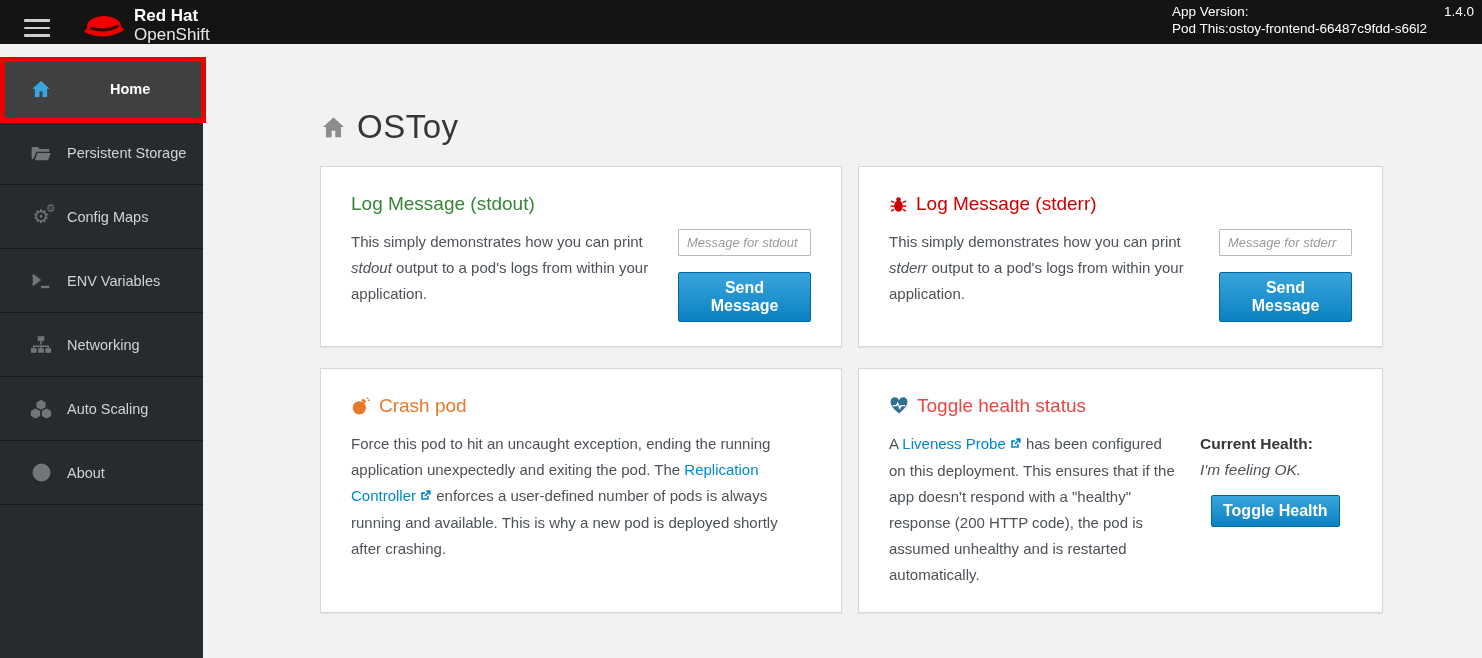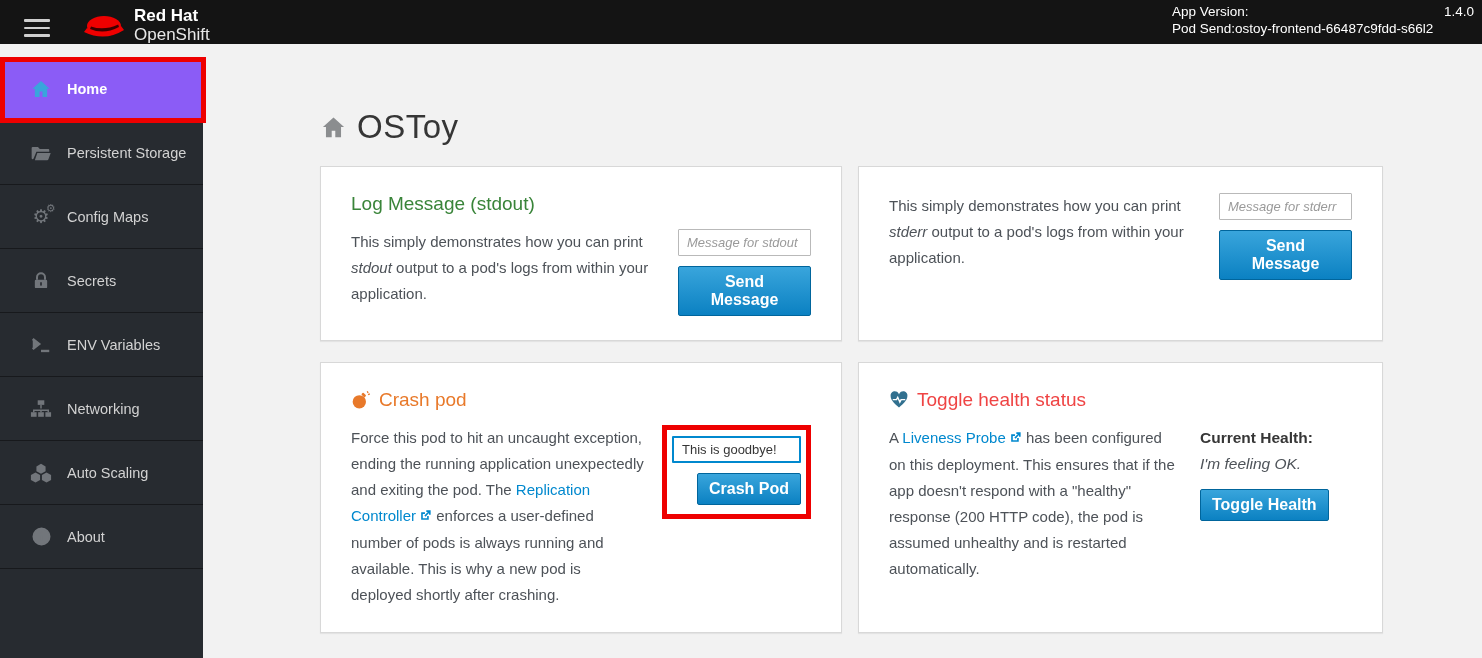--- a/index.html
+++ b/index.html
@@ -19,21 +19,21 @@
   .brand-line2 { font-weight:300; color:#e8e8e8; }
   .header-info { position:absolute; right:8px; top:3px; width:302px; color:#fff;
     font-size:13.5px; line-height:17px; }
   .hi-row1 { display:flex; justify-content:space-between; }
 
   
   .sidebar { position:absolute; top:57px; left:0; width:203px; height:601px;
     background:#272b30; z-index:5; }
   .side-item { height:64px; display:flex; align-items:center; padding-left:27px;
     border-bottom:1px solid #17191c; cursor:pointer; }
-  .side-item.active { background:#8b5cf6; }
+  .side-item.active { background:#404040;gap:43px; }
   .side-icon { width:28px; margin-right:12px; display:flex; align-items:center;
     justify-content:center; color:#72767b; }
   .side-icon svg { fill:#72767b; }
   .side-item.active .side-icon svg { fill:#39a5dc; }
   .side-label { color:#d2d2d2; font-size:14.5px; }
   .side-item.active .side-label { color:#fff; font-weight:bold; }
   .gears-glyph { font-family:"DejaVu Sans",sans-serif; color:#72767b; font-size:19px;
     position:relative; line-height:1; }
   .gears-glyph .small-gear { position:absolute; font-size:11px; right:-6px; top:-4px; }
 
@@ -61,36 +61,36 @@
   .title-red    { color:#cc0000; }
   .title-orange { color:#e8792a; }
   .title-steel  { color:#ef4444; }
 
   .card-body { display:flex; }
   .body-text { flex:1; font-size:15px; line-height:26px; color:#4d5258; padding-right:18px; }
   .body-text em { font-style:italic; }
   .link { color:#0088ce; text-decoration:none; cursor:pointer; }
   .ext-icon { display:inline-block; vertical-align:-1px; margin-left:3px; }
 
-  .controls { display:flex; flex-direction:column; align-items:flex-end; }
+  .controls { display:flex; flex-direction:column; align-items:flex-end;gap:6px; }
   .controls-msg { width:133px; }
   .text-input { width:133px; height:27px; border:1px solid #b9b9b9; border-radius:1px;
     font-size:13px; padding:0 8px; color:#363636; font-family:inherit; background:#fff; }
   .text-input::placeholder { color:#9a9a9a; font-style:italic; }
   .input-focused { width:100%; border:2px solid #0088ce; font-style:normal; }
   .btn { margin-top:10px; display:inline-block; border:1px solid #00659c; border-radius:2px;
     background:linear-gradient(to bottom,#39a5dc 0,#0b81c2 100%); color:#fff;
     font-weight:bold; font-size:16px; padding:6px 11px; cursor:pointer;
     font-family:inherit; }
   .crash-btn-row { display:flex; justify-content:flex-end; }
 
   .health-right { width:152px; display:flex; flex-direction:column; align-items:flex-start; }
   .health-label { font-size:15.5px; font-weight:bold; color:#363636; line-height:26px; }
   .health-value { font-size:15.5px; font-style:italic; color:#4d5258; line-height:26px; }
-  .health-right .btn { margin-top:12px; }
+  .health-right .btn { margin-top:12px;margin-left:11px; }
 </style>
 </head>
 <body>
 
 <div class="header">
   <div class="hamburger">
     <span></span>
       <span></span>
       <span></span>
   </div>
@@ -104,21 +104,21 @@
       <div class="brand-line1">Red Hat</div>
       <div class="brand-line2">OpenShift</div>
     </div>
   </div>
   <div class="header-info">
     <div class="hi-row1">
       <span>App Version:</span>
       <span>1.4.0</span>
     </div>
     <div class="hi-row2">
-      <span>Pod Send:</span><span>ostoy-frontend-66487c9fdd-s66l2</span>
+      <span>Pod This:</span><span>ostoy-frontend-66487c9fdd-s66l2</span>
     </div>
   </div>
 </div>
 
 <div class="sidebar">
 
   <div class="side-item active">
     <span class="side-icon">
       <svg width="22" height="22" viewBox="0 0 24 24">
           <path d="M12 3.2 L2.6 11.6 h2.7 V20.6 h5.1 v-5.8 h3.2 v5.8 h5.1 V11.6 h2.7 Z"></path>
@@ -137,30 +137,20 @@
     <span class="side-label">Persistent Storage</span>
   </div>
 
   <div class="side-item">
     <span class="side-icon">
       <span class="gears-glyph">⚙<span class="small-gear">⚙</span></span>
     </span>
     <span class="side-label">Config Maps</span>
   </div>
 
-  <div class="side-item">
-    <span class="side-icon">
-      <svg width="20" height="20" viewBox="0 0 24 24">
-          <path d="M7.2 10.5 V7.6 a4.8 4.8 0 0 1 9.6 0 v2.9" fill="none" stroke="#72767b" stroke-width="2.4"></path>
-          <rect x="4.6" y="10.5" width="14.8" height="10" rx="1.4"></rect>
-          <rect x="11" y="13.5" width="2" height="4" fill="#272b30"></rect>
-        </svg>
-    </span>
-    <span class="side-label">Secrets</span>
-  </div>
 
   <div class="side-item">
     <span class="side-icon">
       <svg width="22" height="22" viewBox="0 0 24 24" fill="none" stroke="#72767b" stroke-width="2.6">
           <path d="M3 5.5 l7 5.5 -7 5.5"></path>
           <path d="M12 18.5 h9"></path>
         </svg>
     </span>
     <span class="side-label">ENV Variables</span>
   </div>
@@ -223,20 +213,37 @@
           <span>This simply demonstrates how you can print </span><em>stdout</em><span> output to a pod's logs from within your application.</span>
         </div>
         <div class="controls controls-msg">
           <input class="text-input" type="text" placeholder="Message for stdout" style="">
           <button class="btn">Send Message</button>
         </div>
       </div>
     </div>
 
     <div class="card">
+      <div class="card-title title-red">
+        <span class="t-icon">
+          <svg width="19" height="19" viewBox="0 0 24 24" fill="#cc0000">
+              <ellipse cx="12" cy="14" rx="5.6" ry="7"></ellipse>
+              <circle cx="12" cy="5.6" r="2.9"></circle>
+              <g stroke="#cc0000" stroke-width="1.8" fill="none">
+                <path d="M6.6 9.6 L2.6 7.4"></path>
+                <path d="M6.3 14 H2"></path>
+                <path d="M6.6 18.2 L2.6 20.4"></path>
+                <path d="M17.4 9.6 L21.4 7.4"></path>
+                <path d="M17.7 14 H22"></path>
+                <path d="M17.4 18.2 L21.4 20.4"></path>
+              </g>
+            </svg>
+        </span>
+        <span>Log Message (stderr)</span>
+      </div>
       <div class="card-body">
         <div class="body-text">
           <span>This simply demonstrates how you can print </span><em>stderr</em><span> output to a pod's logs from within your application.</span>
         </div>
         <div class="controls controls-msg">
           <input class="text-input" type="text" placeholder="Message for stderr" style="">
           <button class="btn">Send Message</button>
         </div>
       </div>
     </div>
@@ -255,28 +262,20 @@
         </span>
         <span>Crash pod</span>
       </div>
       <div class="card-body">
         <div class="body-text">
           <span>Force this pod to hit an uncaught exception, ending the running application unexpectedly and exiting the pod. The </span><a class="link">Replication Controller</a><span class="ext-icon"><svg width="13" height="13" viewBox="0 0 24 24" fill="#0088ce">
                 <path d="M13.5 2.5 H21.5 V10.5 h-3 V7.6 L12 14.1 9.9 12 16.4 5.5 h-2.9 Z"></path>
                 <path d="M4 6 h7 v3 H7 v8 h8 v-4 h3 v7 H4 Z"></path>
               </svg></span><span> enforces a user-defined number of pods is always running and available. This is why a new pod is deployed shortly after crashing.</span>
         </div>
-        <div class="controls">
-          <div class="annot-crash">
-            <input class="text-input input-focused" type="text" value="This is goodbye!" style="">
-            <div class="crash-btn-row">
-              <button class="btn">Crash Pod</button>
-            </div>
-          </div>
-        </div>
       </div>
     </div>
 
     <div class="card">
       <div class="card-title title-steel">
         <span class="t-icon">
           <svg width="20" height="20" viewBox="0 0 24 24">
               <path fill="#31708f" d="M12 21 C5.2 15.4 2 11.2 2 7.8 A4.9 4.9 0 0 1 12 5.4 A4.9 4.9 0 0 1 22 7.8 C22 11.2 18.8 15.4 12 21 Z"></path>
               <polyline points="4.5,11.5 9,11.5 10.5,8.8 13,14.6 14.5,11.5 19.5,11.5" fill="none" stroke="#fff" stroke-width="1.7"></polyline>
             </svg>

